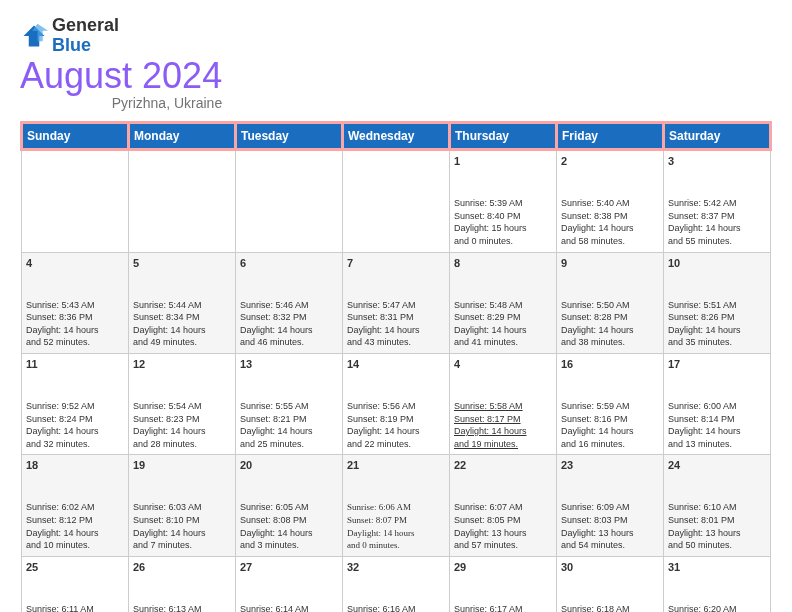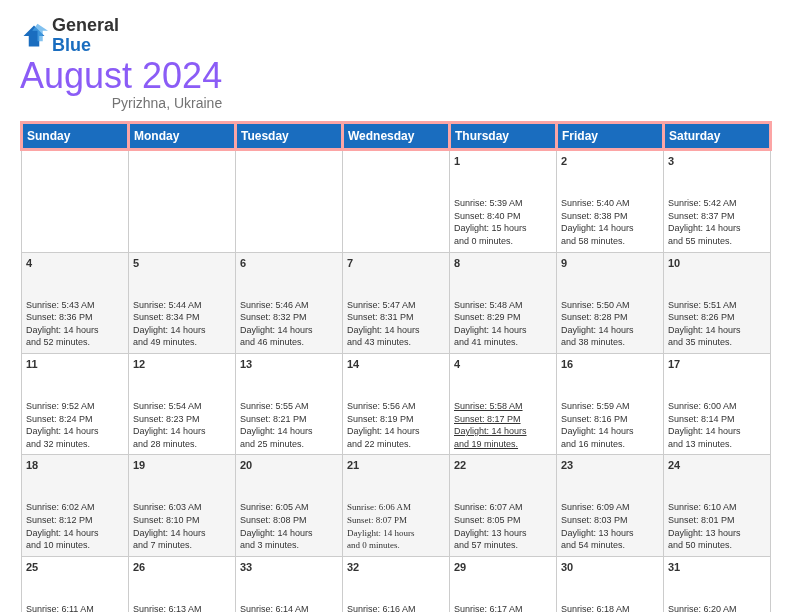--- a/index.html
+++ b/index.html
@@ -335,21 +335,21 @@
 and 47 minutes.</div>
           </td>
           <td>
             <div class="day-number">26</div>
             <div class="day-info" style="white-space: pre-line;">Sunrise: 6:13 AM
 Sunset: 7:57 PM
 Daylight: 13 hours
 and 44 minutes.</div>
           </td>
           <td>
-            <div class="day-number">33</div>
+            <div class="day-number">27</div>
             <div class="day-info" style="white-space: pre-line;">Sunrise: 6:14 AM
 Sunset: 7:55 PM
 Daylight: 13 hours
 and 40 minutes.</div>
           </td>
           <td>
             <div class="day-number">32</div>
             <div class="day-info" style="white-space: pre-line;">Sunrise: 6:16 AM
 Sunset: 7:53 PM
 Daylight: 13 hours

